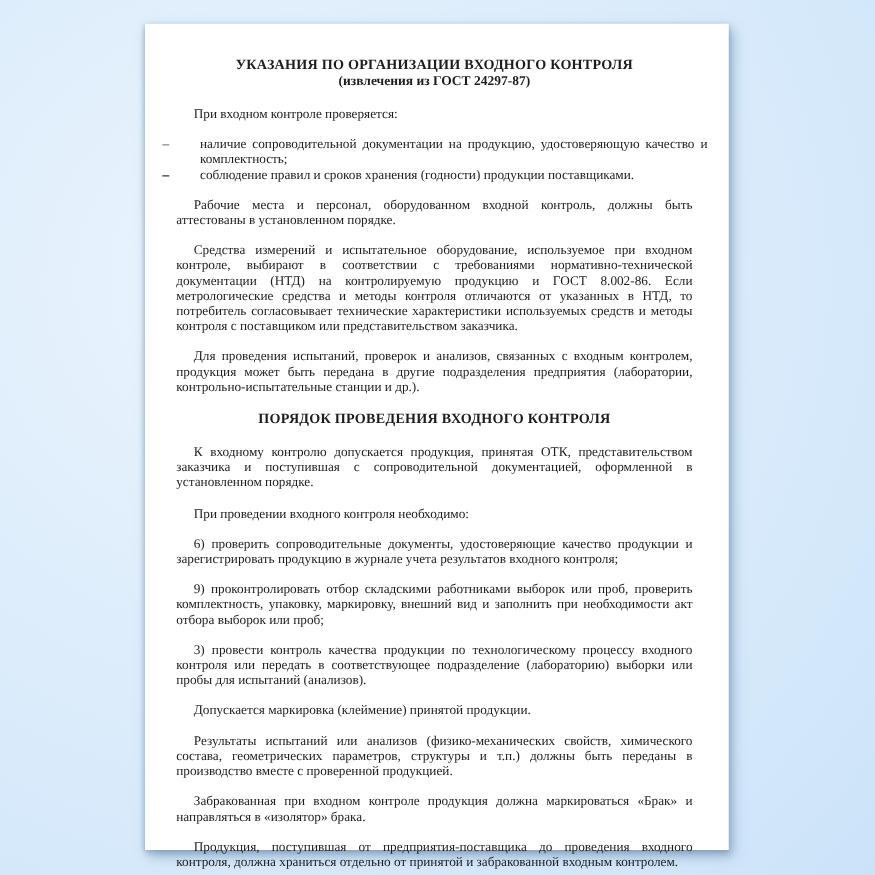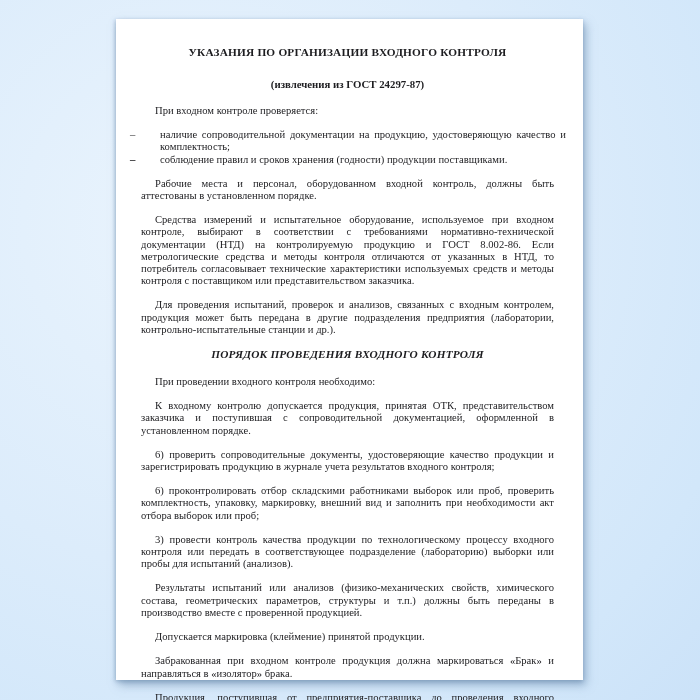--- a/index.html
+++ b/index.html
@@ -31,21 +31,21 @@
   }
   .doc-title {
     margin: 0;
     text-align: center;
     font-size: 11.3px;
     line-height: 13px;
     font-weight: bold;
     letter-spacing: 0.2px;
   }
   .doc-subtitle {
-    margin: 19px 0 0 0;
+    margin: 0 0 0 0;
     text-align: center;
     font-size: 10.8px;
     line-height: 12px;
     font-weight: bold;
   }
   .doc-body {
     margin-top: 15px;
     font-size: 10.6px;
     line-height: 12.2px;
     text-align: justify;
@@ -65,21 +65,20 @@
     left: 1px;
     top: 0;
   }
   .section-heading {
     margin: 8px 0 15px 0;
     text-align: center;
     font-size: 11.3px;
     line-height: 13px;
     font-weight: bold;
     letter-spacing: 0.2px;
-    font-style: italic;
   }
 </style>
 </head>
 <body>
 
 <div class="scene">
   <div class="sheet">
 
     <h1 class="doc-title">УКАЗАНИЯ ПО ОРГАНИЗАЦИИ ВХОДНОГО КОНТРОЛЯ</h1>
     <h2 class="doc-subtitle">(извлечения из ГОСТ 24297-87)</h2>
@@ -99,25 +98,25 @@
         <span class="dash">–</span>
         <span>соблюдение правил и сроков хранения (годности) продукции поставщиками.</span>
       </div>
 
       <p class="para-indent">Рабочие места и персонал, оборудованном входной контроль, должны быть аттестованы в установленном порядке.</p>
       <p class="para-indent">Средства измерений и испытательное оборудование, используемое при входном контроле, выбирают в соответствии с требованиями нормативно-технической документации (НТД) на контролируемую продукцию и ГОСТ 8.002-86. Если метрологические средства и методы контроля отличаются от указанных в НТД, то потребитель согласовывает технические характеристики используемых средств и методы контроля с поставщиком или представительством заказчика.</p>
       <p class="para-indent">Для проведения испытаний, проверок и анализов, связанных с входным контролем, продукция может быть передана в другие подразделения предприятия (лаборатории, контрольно-испытательные станции и др.).</p>
 
       <h3 class="section-heading">ПОРЯДОК ПРОВЕДЕНИЯ ВХОДНОГО КОНТРОЛЯ</h3>
 
+      <p class="para-indent">К входному контролю допускается продукция, принятая ОТК, представительством заказчика и поступившая с сопроводительной документацией, оформленной в установленном порядке.</p>
       <p class="para-indent">При проведении входного контроля необходимо:</p>
-      <p class="para-indent">К входному контролю допускается продукция, принятая ОТК, представительством заказчика и поступившая с сопроводительной документацией, оформленной в установленном порядке.</p>
       <p class="para-indent">6) проверить сопроводительные документы, удостоверяющие качество продукции и зарегистрировать продукцию в журнале учета результатов входного контроля;</p>
-      <p class="para-indent">6) проконтролировать отбор складскими работниками выборок или проб, проверить комплектность, упаковку, маркировку, внешний вид и заполнить при необходимости акт отбора выборок или проб;</p>
+      <p class="para-indent">9) проконтролировать отбор складскими работниками выборок или проб, проверить комплектность, упаковку, маркировку, внешний вид и заполнить при необходимости акт отбора выборок или проб;</p>
       <p class="para-indent">3) провести контроль качества продукции по технологическому процессу входного контроля или передать в соответствующее подразделение (лабораторию) выборки или пробы для испытаний (анализов).</p>
+      <p class="para-indent">Допускается маркировка (клеймение) принятой продукции.</p>
       <p class="para-indent">Результаты испытаний или анализов (физико-механических свойств, химического состава, геометрических параметров, структуры и т.п.) должны быть переданы в производство вместе с проверенной продукцией.</p>
-      <p class="para-indent">Допускается маркировка (клеймение) принятой продукции.</p>
       <p class="para-indent">Забракованная при входном контроле продукция должна маркироваться «Брак» и направляться в «изолятор» брака.</p>
       <p class="para-indent">Продукция, поступившая от предприятия-поставщика до проведения входного контроля, должна храниться отдельно от принятой и забракованной входным контролем.</p>
 
     </div>
   </div>
 </div>
 
 </body></html>

